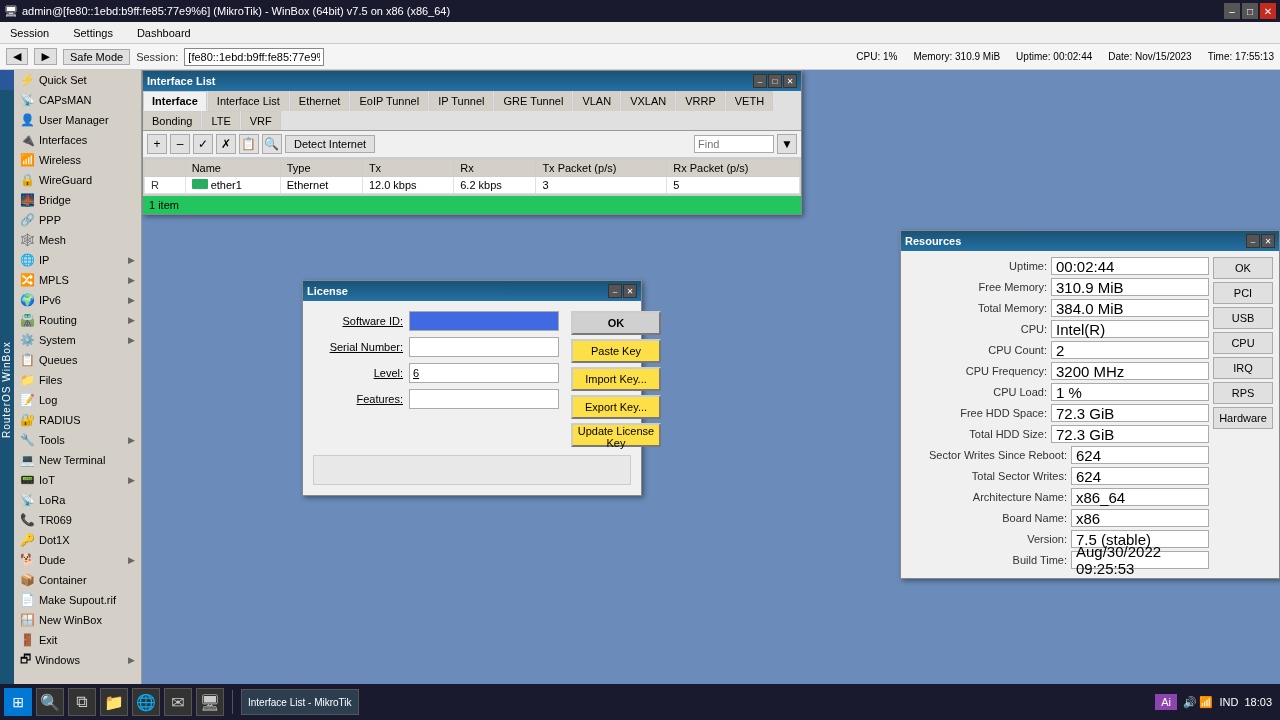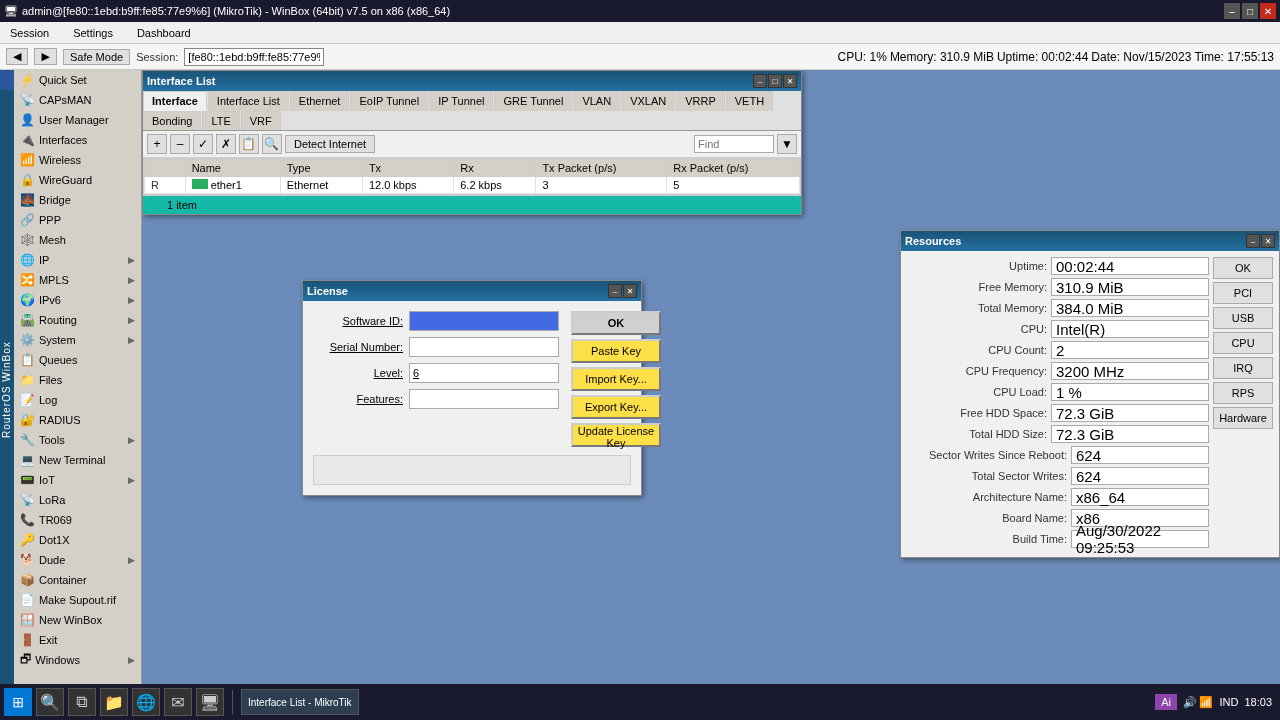--- a/index.html
+++ b/index.html
@@ -241,23 +241,23 @@
     .data-table td {
       border: 1px solid #e0e0e0;
       padding: 2px 6px;
       background: #fff;
     }
     .table-container {
       border: 1px solid #ccc;
       overflow-x: auto;
     }
     .status-row {
-      padding: 3px 24px;
-      font-size: 11px;
-      background: #14b8a6;
+      padding: 3px 6px;
+      font-size: 11px;
+      background: #22c55e;
       border-top: 1px solid #ccc;
     }
     .row-flag {
       display: inline-block;
       width: 14px;
       font-size: 11px;
       color: #333;
     }
     .eth-icon {
       display: inline-block;
@@ -472,21 +472,21 @@
   <span class="menu-item">Dashboard</span>
 </div>
 
 <div class="toolbar">
   <button class="toolbar-btn">◀</button>
   <button class="toolbar-btn">▶</button>
   <button class="toolbar-btn">Safe Mode</button>
   <span class="session-label">Session:</span>
   <input class="session-input" value="[fe80::1ebd:b9ff:fe85:77e9%6]" style="">
 
-  <div style="margin-left:auto; font-size:12px; display:flex; gap:3px;text-align:center;">
+  <div style="margin-left:auto; font-size:10px; display:flex; gap:16px;text-align:center;">
     <span>CPU: 1%</span>
     <span>Memory: 310.9 MiB</span>
     <span>Uptime: 00:02:44</span>
     <span>Date: Nov/15/2023</span>
     <span>Time: 17:55:13</span>
   </div>
 </div>
 
 <div class="main-layout">
 
@@ -767,20 +767,24 @@
             </div>
             <div class="res-row">
               <span class="res-label" style="width:160px;">Architecture Name:</span>
               <div class="res-value">x86_64</div>
             </div>
             <div class="res-row">
               <span class="res-label" style="width:160px;">Board Name:</span>
               <div class="res-value">x86</div>
             </div>
             <div class="res-row">
+              <span class="res-label" style="width:160px;">Version:</span>
+              <div class="res-value">7.5 (stable)</div>
+            </div>
+            <div class="res-row">
               <span class="res-label" style="width:160px;">Build Time:</span>
               <div class="res-value">Aug/30/2022 09:25:53</div>
             </div>
           </div>
           <div class="res-buttons">
             <button class="res-btn">OK</button>
             <button class="res-btn">PCI</button>
             <button class="res-btn">USB</button>
             <button class="res-btn">CPU</button>
             <button class="res-btn">IRQ</button>

